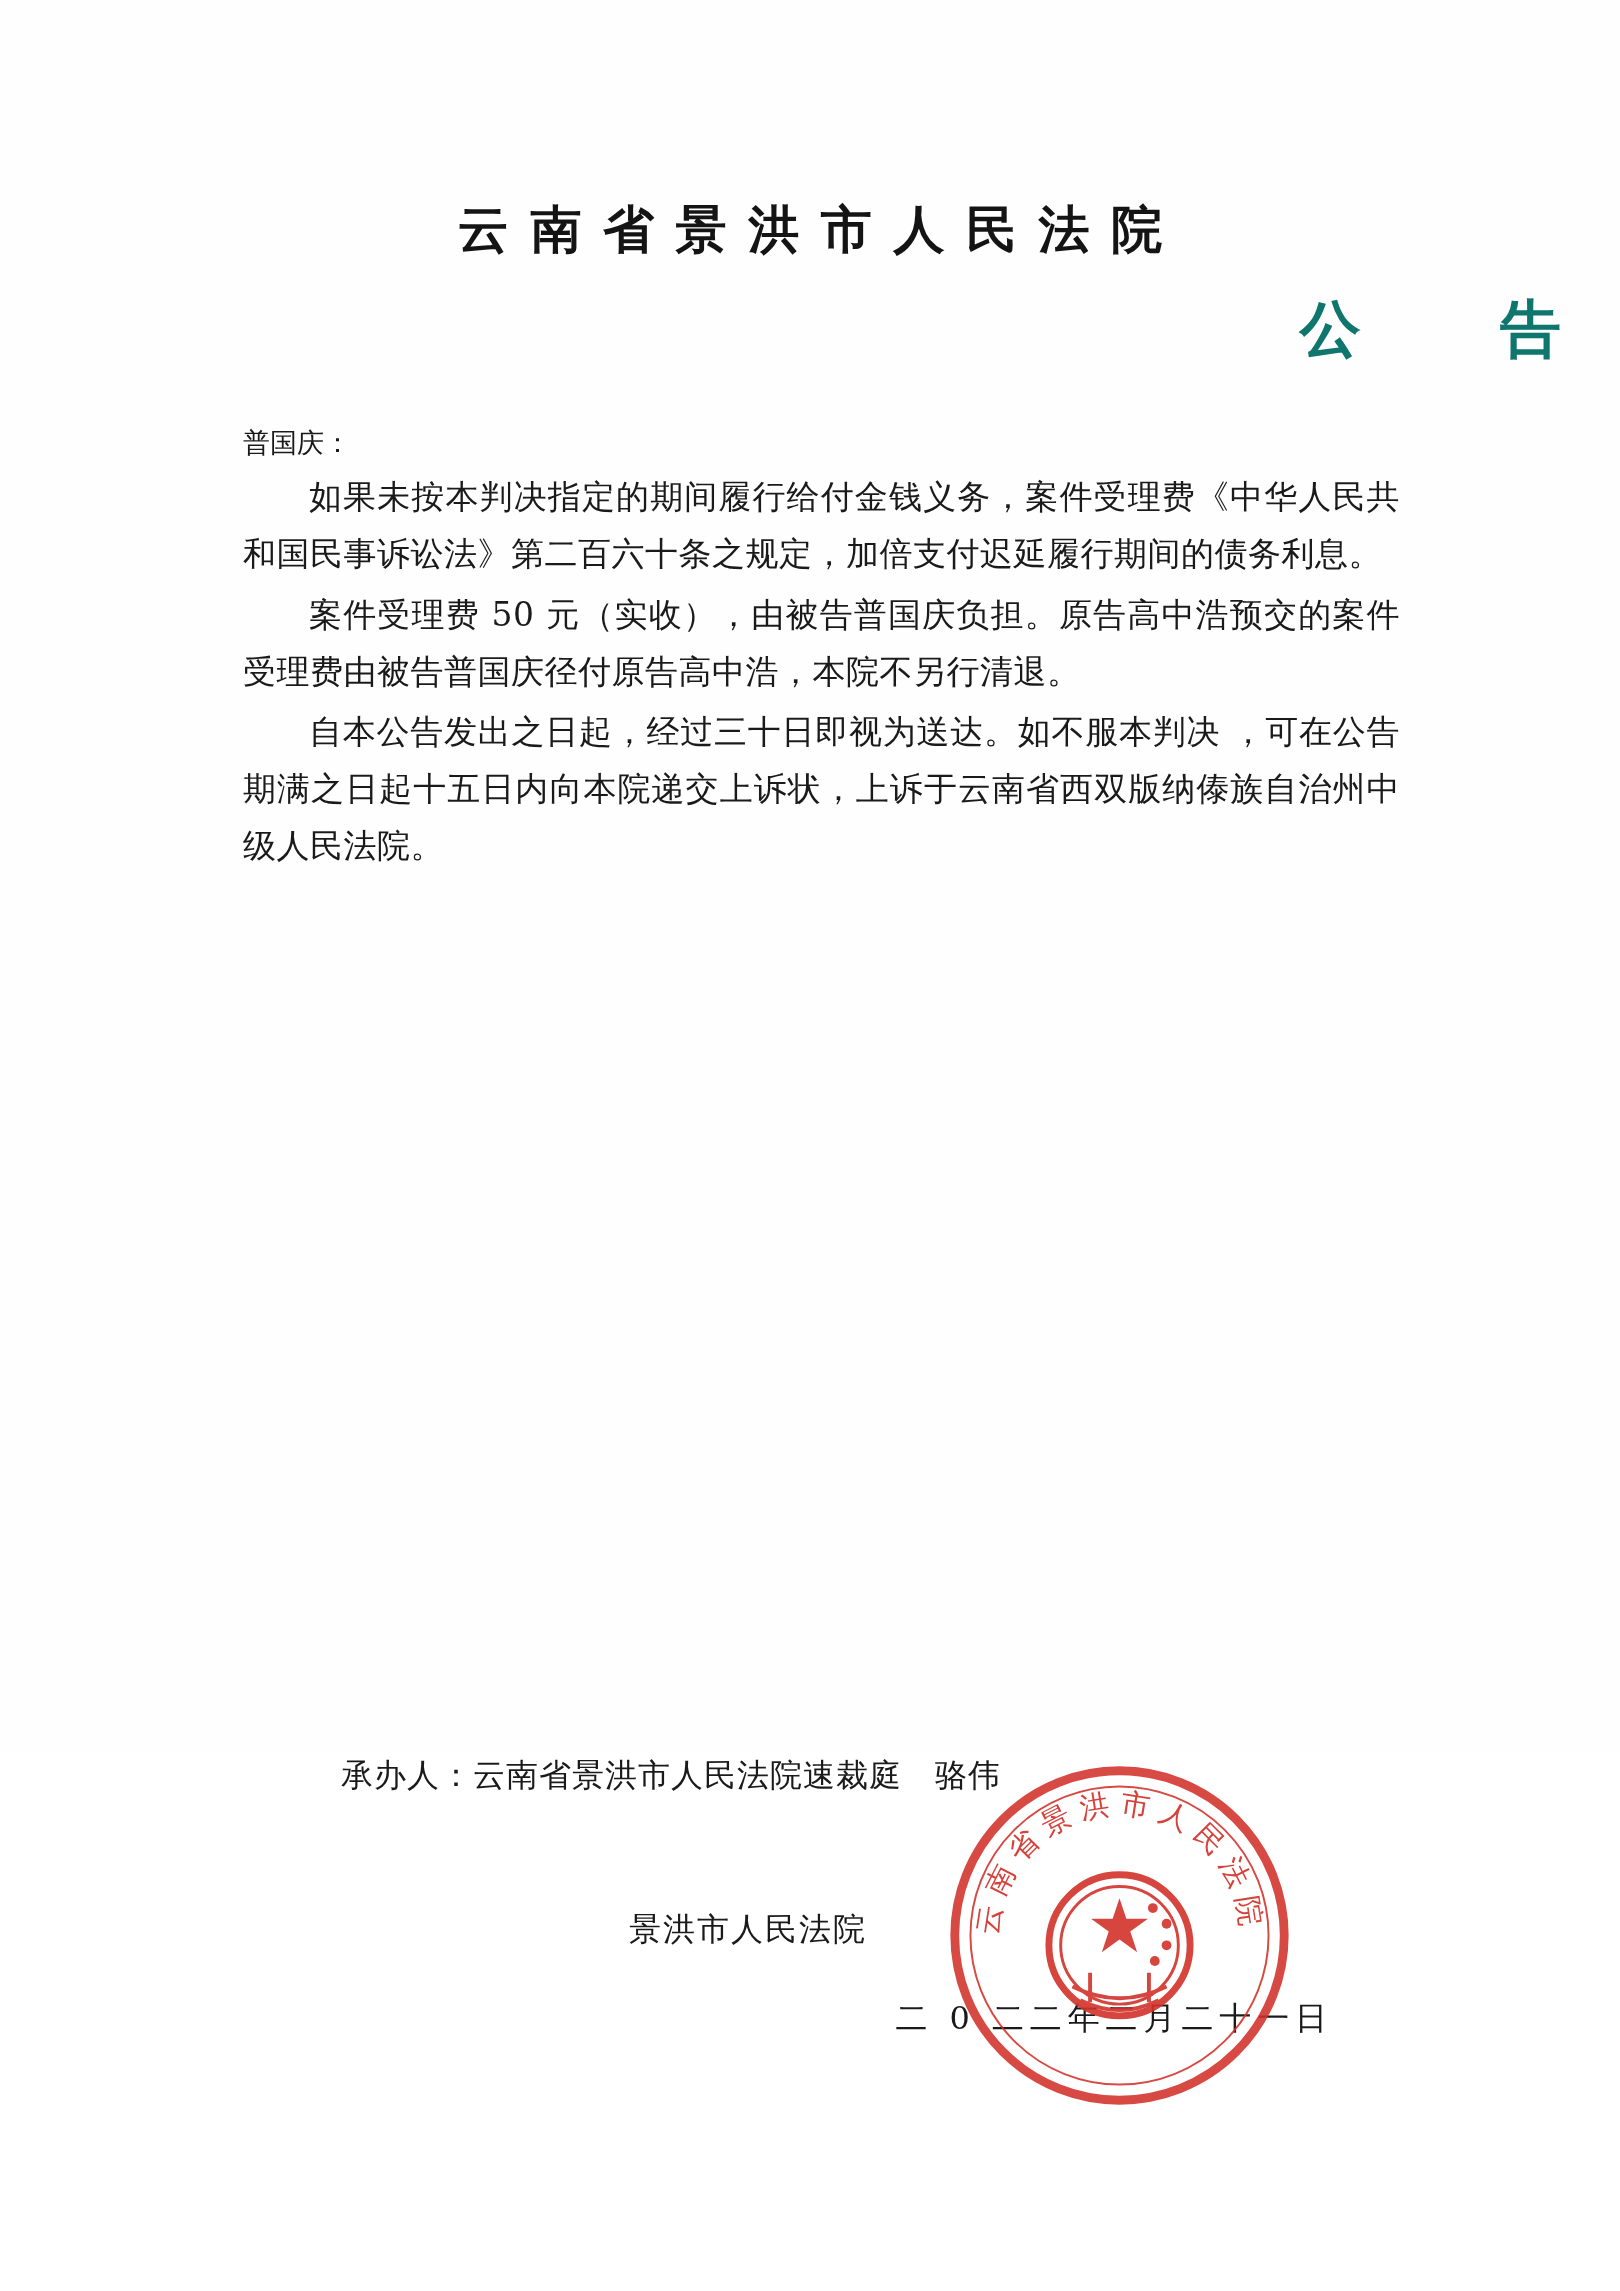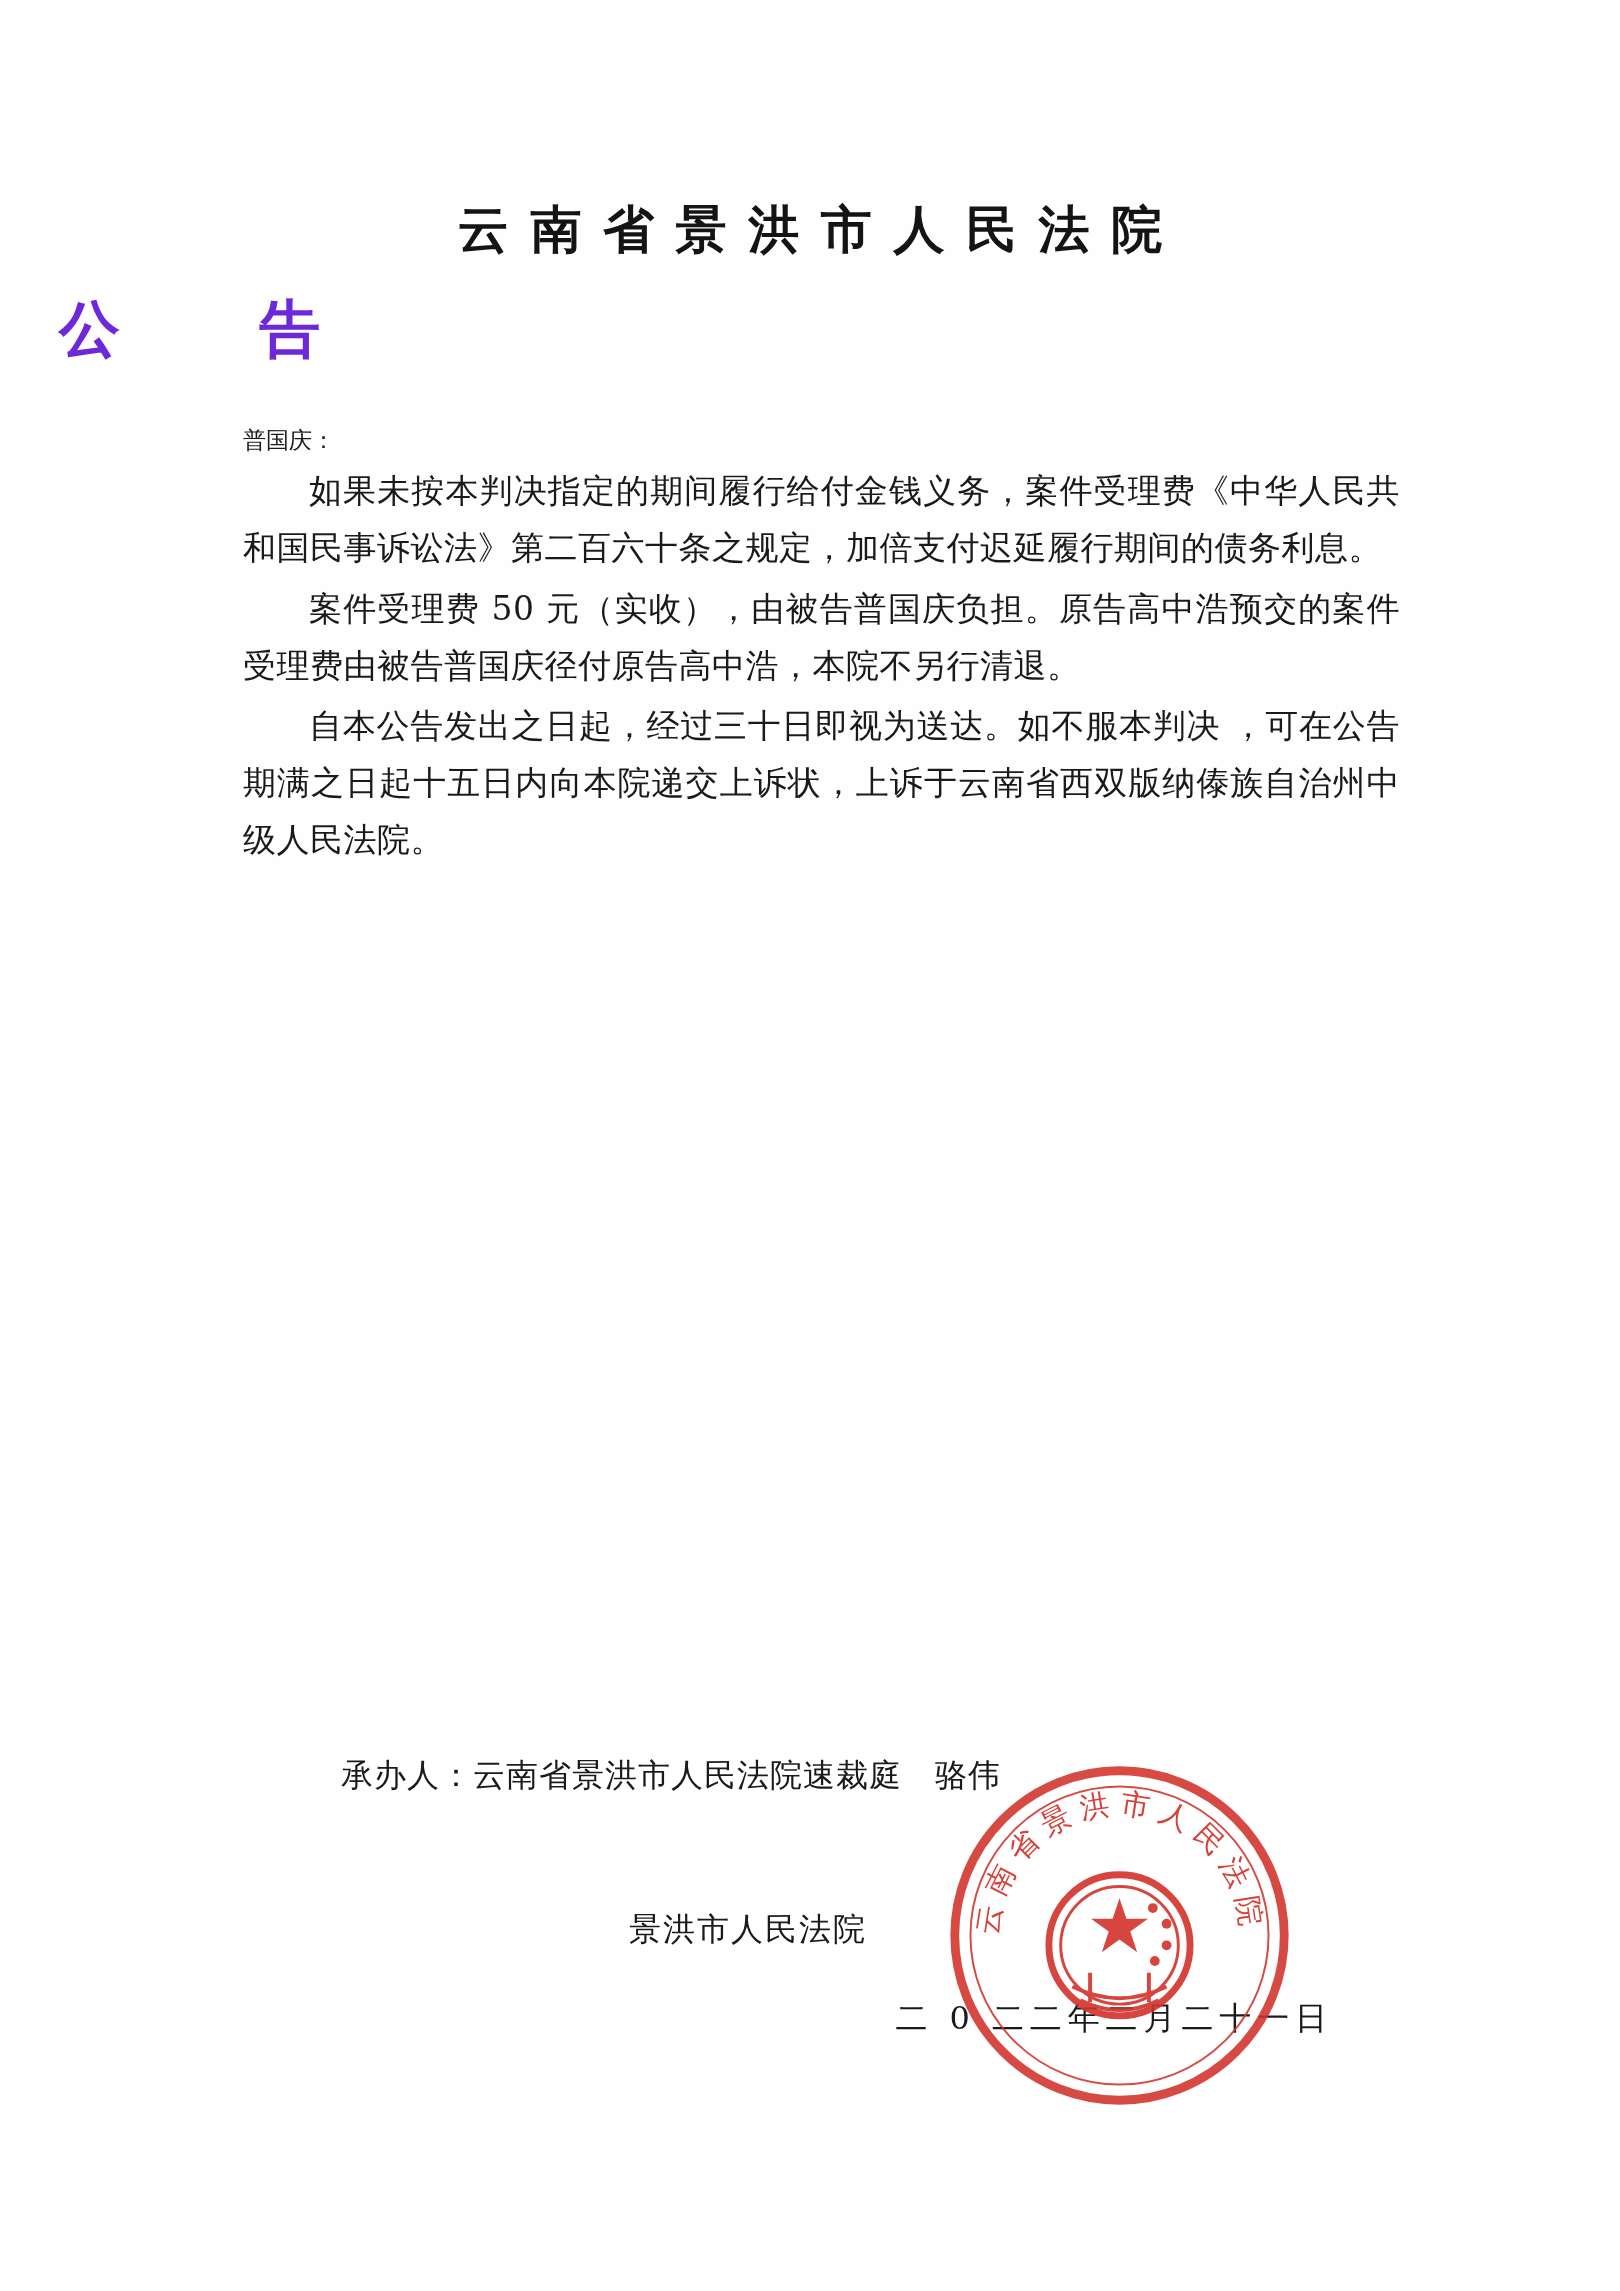--- a/index.html
+++ b/index.html
@@ -36,37 +36,37 @@
     text-indent: 21.6px;
     color: #141414;
     font-family: "DejaVu Serif", "Liberation Serif", serif;
   }
 
   .doc-kind {
     position: absolute;
     left: 0;
     top: 289px;
     width: 1620px;
-    text-align: left;
+    text-align: right;
     font-size: 61px;
     font-weight: 700;
     letter-spacing: 59px;
     text-indent: 59px;
-    color: #6d28d9;
+    color: #0f766e;
   }
 
   .body-wrap {
     position: absolute;
     left: 243px;
     top: 423px;
     width: 1157px;
   }
 
   .addressee {
-    font-size: 23px;
+    font-size: 27px;
     line-height: 1.5;
     margin: 0 0 5.9px 0;
   }
 
   p.para {
     font-size: 33px;
     line-height: 1.72;
     margin: 0 0 3.9px 0;
     text-align: justify;
     text-justify: inter-ideograph;

